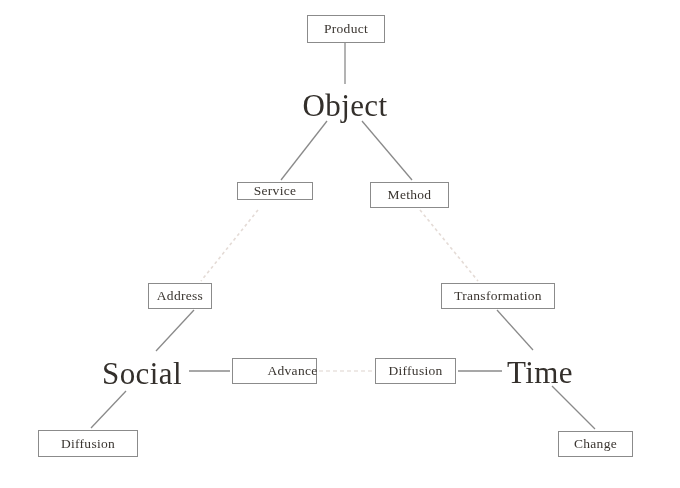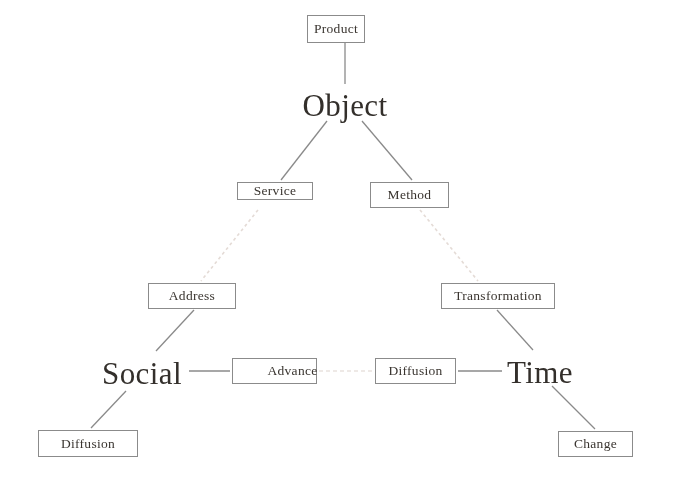--- a/index.html
+++ b/index.html
@@ -20,24 +20,24 @@
     letter-spacing:0.3px;
     box-sizing:border-box;
   }
   .big-label{
     position:absolute;
     font-size:31px;color:#332f2b;
     text-align:center;
     letter-spacing:0.4px;
   }
   
-  #b-product       {left:307px; top:15px;  width:58px;  height:28px;}
+  #b-product       {left:307px; top:15px;  width:78px;  height:28px;}
   #b-service       {left:237px; top:182px; width:76px;  height:18px;}
   #b-method        {left:370px; top:182px; width:79px;  height:26px;}
-  #b-address       {left:148px; top:283px; width:88px;  height:26px;}
+  #b-address       {left:148px; top:283px; width:64px;  height:26px;}
   #b-transformation{left:441px; top:283px; width:114px; height:26px;}
   #b-advance       {left:232px; top:358px; width:85px;  height:26px;padding-left:36px;}
   #b-diffusion     {left:375px; top:358px; width:81px;  height:26px;}
   #b-advantage     {left:38px;  top:430px; width:100px; height:27px;}
   #b-change        {left:558px; top:431px; width:75px;  height:26px;}
   
   #l-object {left:295px; top:88px;  width:100px;}
   #l-social {left:92px;  top:356px; width:100px;}
   #l-time   {left:490px; top:355px; width:100px;}
 </style>

